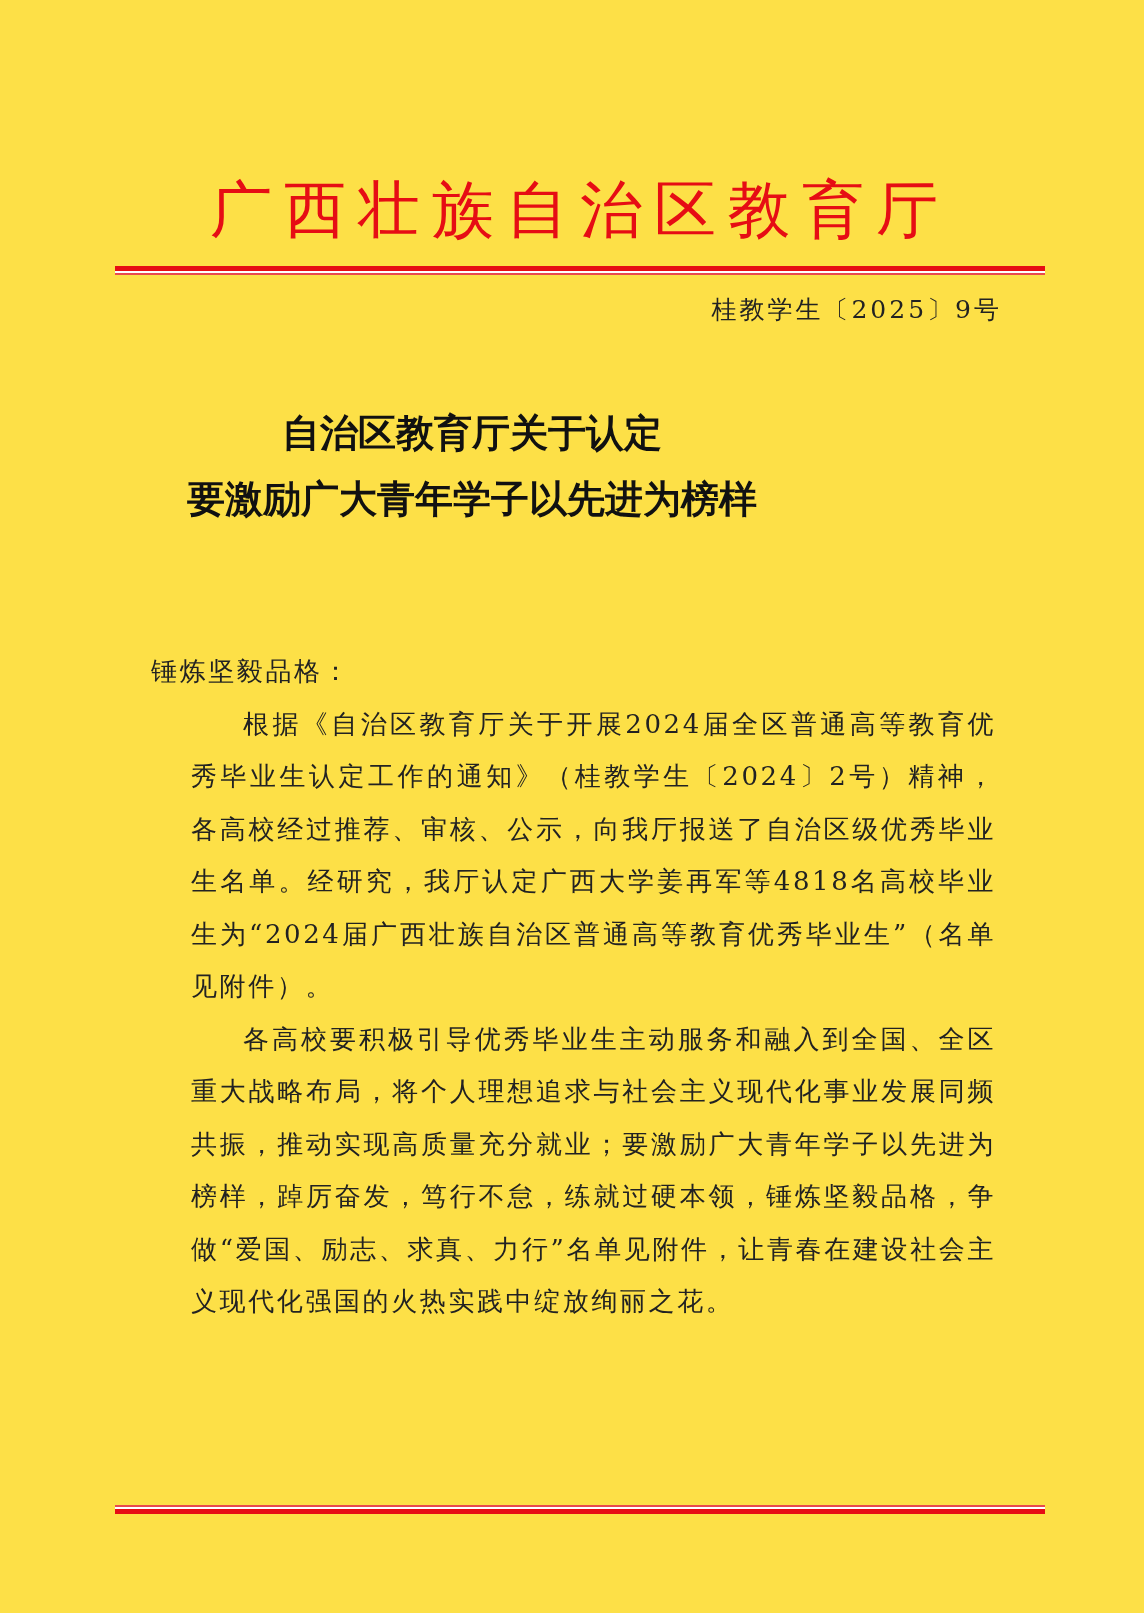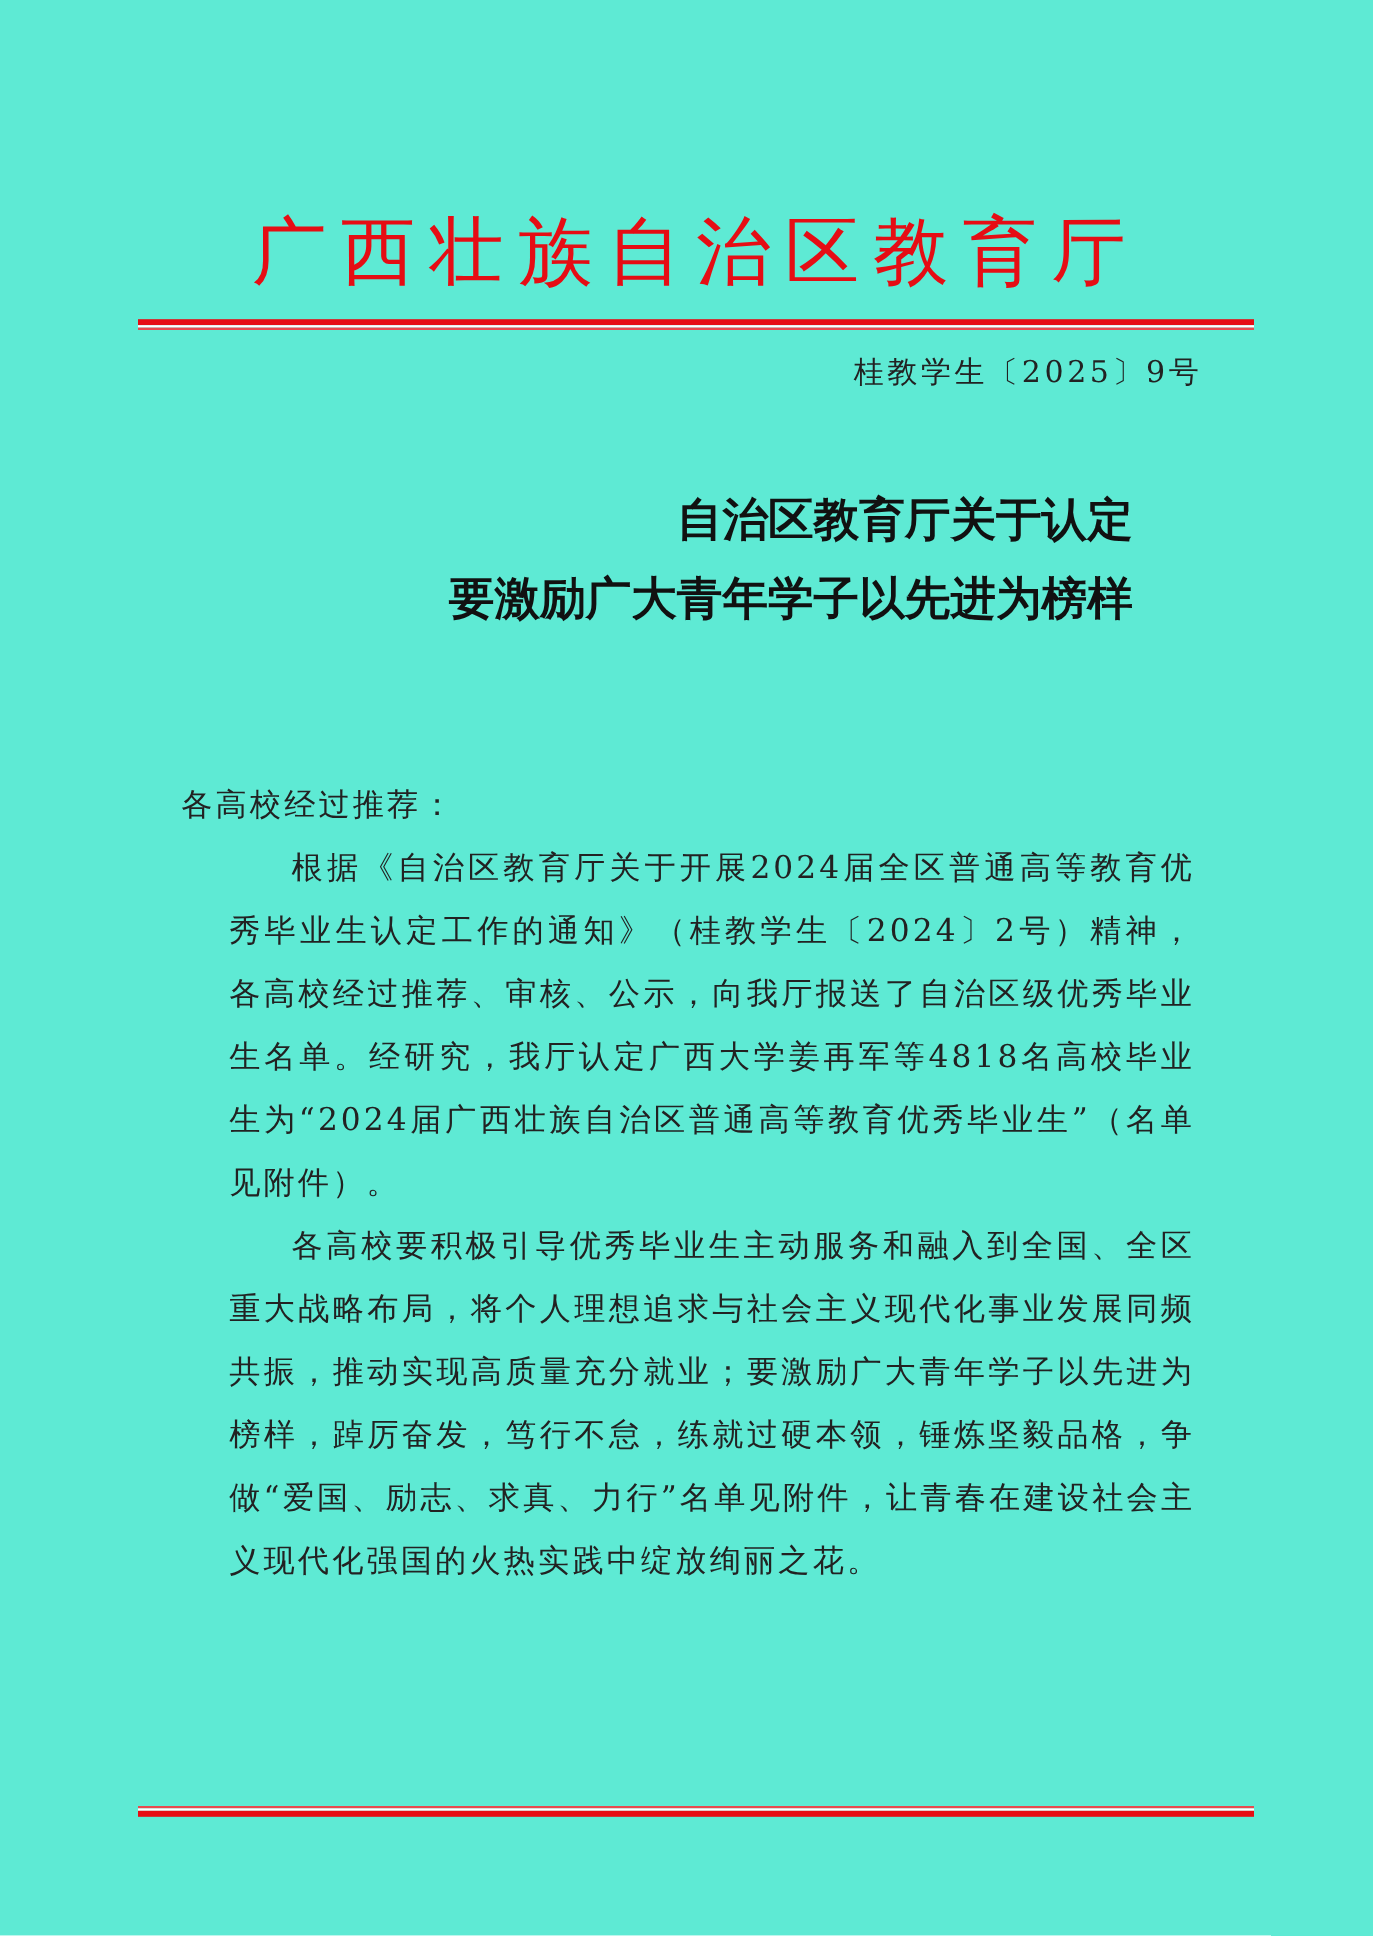--- a/index.html
+++ b/index.html
@@ -13,21 +13,21 @@
       position: relative;
       overflow: hidden;
       font-family: "DejaVu Serif", "Liberation Serif", serif;
       color: #1a1a1a;
     }
     .page {
       position: absolute;
       left: 0; top: 0;
       width: 1144px;
       height: 1613px;
-      background: #5eead4;
+      background: #fde047;
     }
     .masthead {
       position: absolute;
       left: 0;
       top: 170px;
       width: 1144px;
       text-align: center;
       font-family: "DejaVu Serif", "Liberation Serif", serif;
       font-size: 62px;
       letter-spacing: 12px;
@@ -63,21 +63,21 @@
       font-size: 25px;
       letter-spacing: 3px;
       color: #222;
       line-height: 36px;
     }
     .title {
       position: absolute;
       left: 0;
       top: 400px;
       width: 944px;
-      text-align: right;
+      text-align: center;
       font-family: "DejaVu Serif", "Liberation Serif", serif;
       font-weight: bold;
       font-size: 38px;
       line-height: 66px;
       color: #111;
     }
     .title div { white-space: nowrap; }
 
     .body-text {
       position: absolute;
@@ -110,21 +110,21 @@
   </div>
 
   <div class="doc-number">桂教学生〔2025〕9号</div>
 
   <div class="title">
     <div>自治区教育厅关于认定</div>
     <div>要激励广大青年学子以先进为榜样</div>
   </div>
 
   <div class="body-text">
-    <p class="salutation">各高校经过推荐：</p>
+    <p class="salutation">锤炼坚毅品格：</p>
     <p class="indent">根据《自治区教育厅关于开展2024届全区普通高等教育优秀毕业生认定工作的通知》（桂教学生〔2024〕2号）精神，各高校经过推荐、审核、公示，向我厅报送了自治区级优秀毕业生名单。经研究，我厅认定广西大学姜再军等4818名高校毕业生为“2024届广西壮族自治区普通高等教育优秀毕业生”（名单见附件）。</p>
     <p class="indent">各高校要积极引导优秀毕业生主动服务和融入到全国、全区重大战略布局，将个人理想追求与社会主义现代化事业发展同频共振，推动实现高质量充分就业；要激励广大青年学子以先进为榜样，踔厉奋发，笃行不怠，练就过硬本领，锤炼坚毅品格，争做“爱国、励志、求真、力行”名单见附件，让青春在建设社会主义现代化强国的火热实践中绽放绚丽之花。</p>
   </div>
 
   <div class="rule rule-bottom">
     <div class="thin"></div>
     <div class="gap"></div>
     <div class="thick"></div>
   </div>
 

